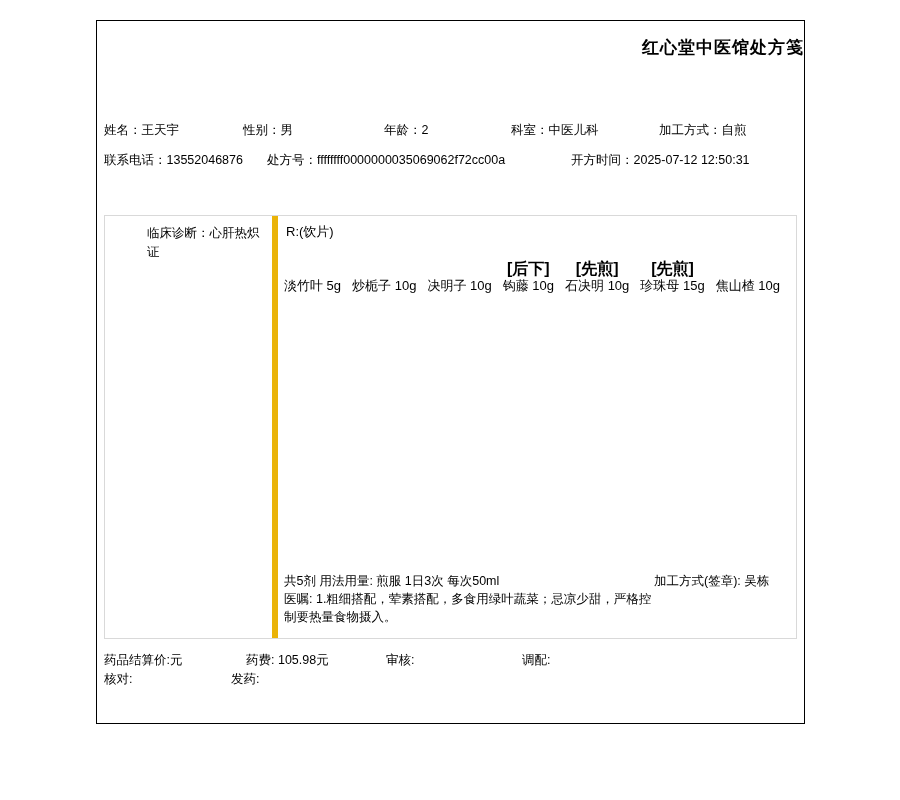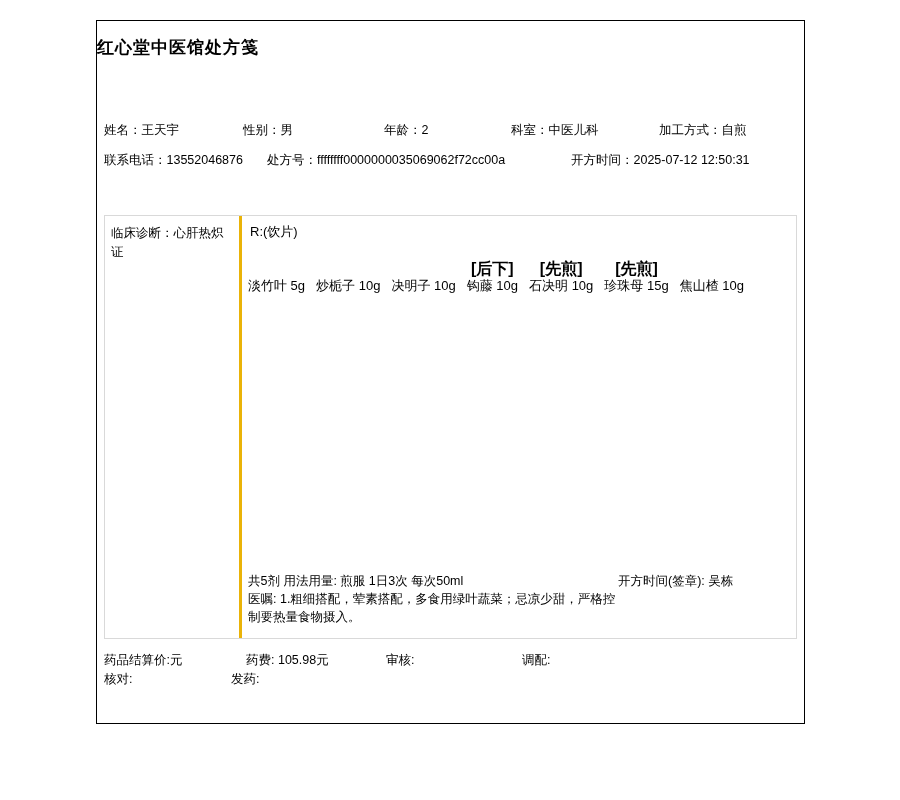--- a/index.html
+++ b/index.html
@@ -19,43 +19,44 @@
     height: 704px;
     border: 1px solid #000000;
     background: #ffffff;
     box-sizing: border-box;
   }
   .title {
     position: absolute;
     left: 0;
     top: 15px;
     width: 100%;
-    text-align: left;
+    text-align: right;
     font-size: 17px;
     font-weight: bold;
     letter-spacing: 1px;
   }
   .abs { position: absolute; font-size: 12.5px; white-space: nowrap; }
   .rx-box {
     position: absolute;
     left: 7px;
     top: 194px;
     width: 693px;
     height: 424px;
     border: 1px solid #d9d9d9;
     box-sizing: border-box;
     display: flex;
   }
   .diag-col {
     width: 137px;
-    border-right: 3px solid #eab308;
+    border-right: 6px solid #eab308;
     box-sizing: border-box;
     padding: 8px 6px;
     font-size: 12.5px;
     line-height: 19px;
+    margin-left: 36px;
   }
   .rx-col {
     position: relative;
     flex: 1;
   }
   .rx-label {
     position: absolute;
     left: 8px;
     top: 7px;
     font-size: 13px;
@@ -125,21 +126,21 @@
       <span>临床诊断：心肝热炽证</span>
     </div>
     <div class="rx-col">
       <div class="rx-label">R:(饮片)</div>
 
       <div class="herb-row1" id="herb-row1"><span class="herb-item"><span class="herb-note">&nbsp;</span><span class="herb-text">淡竹叶 5g</span></span><span class="herb-item"><span class="herb-note">&nbsp;</span><span class="herb-text">炒栀子 10g</span></span><span class="herb-item"><span class="herb-note">&nbsp;</span><span class="herb-text">决明子 10g</span></span><span class="herb-item"><span class="herb-note">[后下]</span><span class="herb-text">钩藤 10g</span></span><span class="herb-item"><span class="herb-note">[先煎]</span><span class="herb-text">石决明 10g</span></span><span class="herb-item"><span class="herb-note">[先煎]</span><span class="herb-text">珍珠母 15g</span></span><span class="herb-item"><span class="herb-note">&nbsp;</span><span class="herb-text">焦山楂 10g</span></span></div>
 
       <div class="rx-bottom">
         <div class="dosage-line">
           <span>共5剂 用法用量: 煎服 1日3次 每次50ml</span>
-          <span class="doctor-sign">开方时间(签章): 吴栋</span>
+          <span class="doctor-sign">加工方式(签章): 吴栋</span>
         </div>
         <div class="advice">医嘱: 1.粗细搭配，荤素搭配，多食用绿叶蔬菜；忌凉少甜，严格控制要热量食物摄入。</div>
       </div>
     </div>
   </div>
 
   <span class="abs" style="left:7px;   top:631px;">药品结算价:元</span>
   <span class="abs" style="left:149px; top:631px;">药费: 105.98元</span>
   <span class="abs" style="left:289px; top:631px;">审核:</span>
   <span class="abs" style="left:425px; top:631px;">调配:</span>

